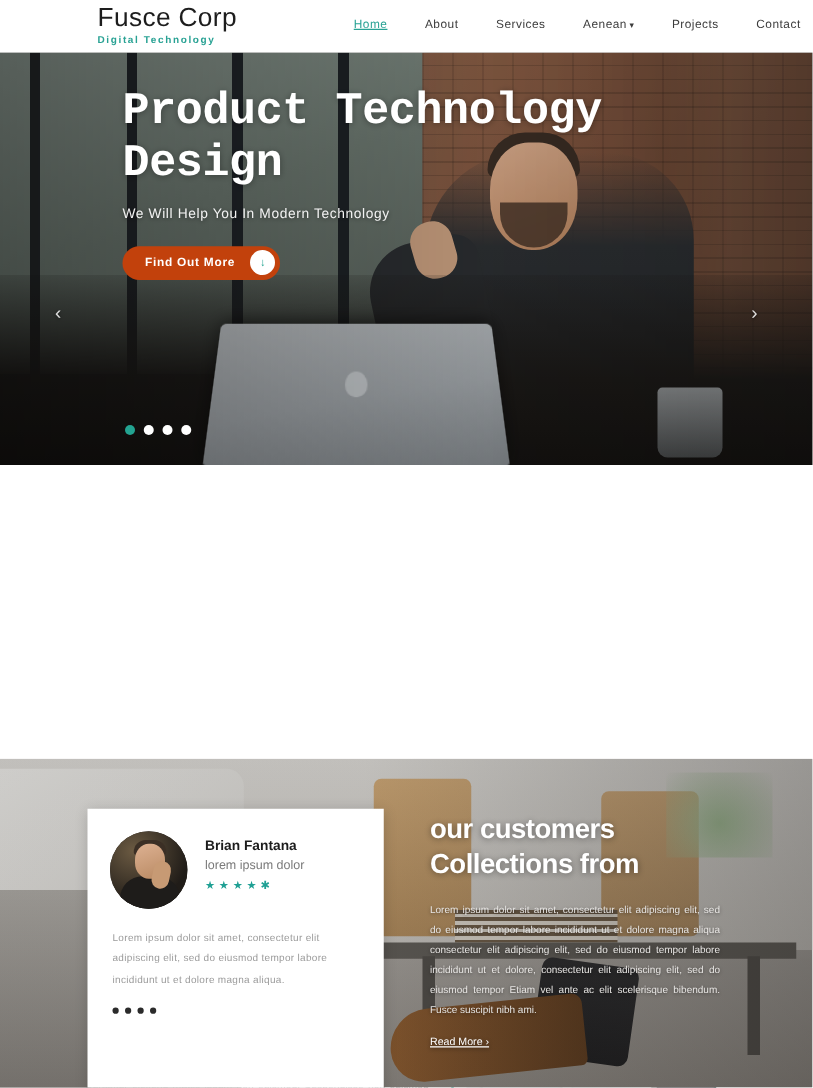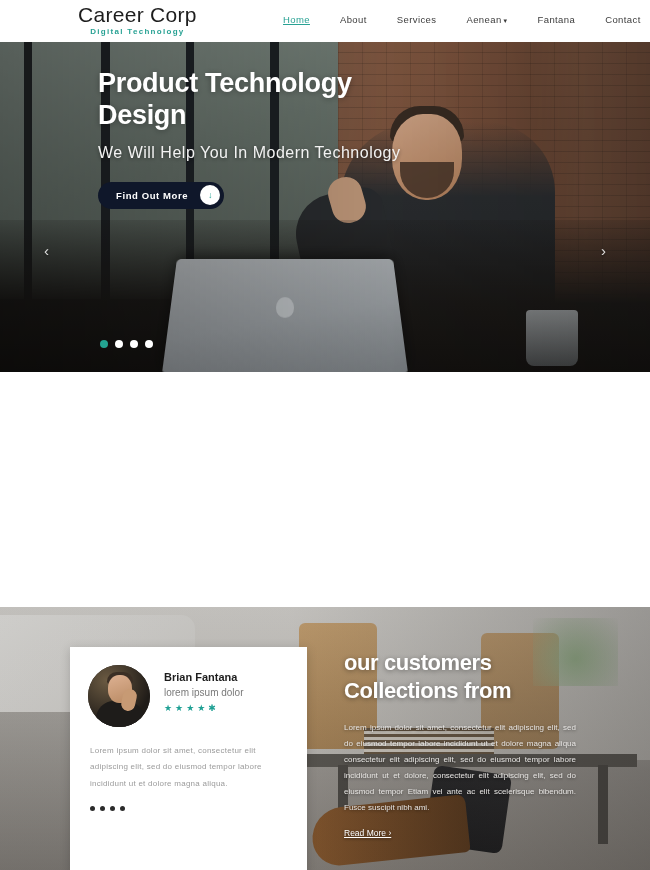--- a/index.html
+++ b/index.html
@@ -26,21 +26,20 @@
     letter-spacing: 0.3px;
     color: #1d1d1d;
     line-height: 1.05;
     font-family: "Liberation Sans", sans-serif;
   }
   .brand-sub {
     font-size: 8px;
     font-weight: bold;
     letter-spacing: 1.3px;
     color: #29a294;
-    text-align: center;
     margin-top: 1px;
   }
   .nav {
     position: absolute;
     left: 268px;
     top: 14px;
     display: flex;
     gap: 0px;
     align-items: center;
   }
@@ -144,39 +143,40 @@
   .hero-overlay {
     position: absolute; inset: 0;
     background: linear-gradient(90deg, rgba(0,0,0,0.38), rgba(0,0,0,0.10) 60%, rgba(0,0,0,0.22));
   }
 
   .hero-content {
     position: absolute; left: 98px; top: 26px; z-index: 4;
     width: 420px;
   }
   .hero-title {
-    font-size: 27px;
+    font-size: 36px;
     font-weight: bold;
     color: #fff;
     line-height: 1.18;
     letter-spacing: -0.3px;
     text-shadow: 0 1px 6px rgba(0,0,0,0.35);
+    font-family: Liberation Mono, monospace;
   }
   .hero-sub {
     margin-top: 12px;
-    font-size: 16px;
+    font-size: 11px;
     color: #f2f2f2;
     letter-spacing: 0.5px;
     text-shadow: 0 1px 4px rgba(0,0,0,0.5);
   }
   .hero-btn {
     margin-top: 20px;
     display: inline-flex;
     align-items: center;
-    background: #0f172a;
+    background: #c2410c;
     border-radius: 999px;
     height: 27px;
     padding-left: 18px;
     padding-right: 4px;
     cursor: pointer;
     border: none;
   }
   .hero-btn-label {
     font-size: 9.5px; font-weight: bold; color: #fff;
     letter-spacing: 0.6px; margin-right: 12px;
@@ -411,29 +411,29 @@
     display: inline-block; margin-top: 12px;
     font-size: 8.5px; color: #fff; text-decoration: underline;
     cursor: pointer; text-shadow: 0 1px 3px rgba(0,0,0,0.5);
   }
 </style>
 </head>
 <body>
 
 <div class="header">
   <div class="brand">
-    <div class="brand-title">Career Corp</div>
+    <div class="brand-title">Fusce Corp</div>
     <div class="brand-sub">Digital Technology</div>
   </div>
   <nav class="nav">
     <a href="#" class="active">Home</a>
     <a href="#">About</a>
     <a href="#">Services</a>
     <a href="#"><span>Aenean</span><span class="caret">▾</span></a>
-    <a href="#">Fantana</a>
+    <a href="#">Projects</a>
     <a href="#">Contact</a>
   </nav>
 </div>
 
 <section class="hero">
   <div class="hero-photo">
     <div class="bg-base"></div>
     <div class="window-frame"></div>
     <div class="brickwall"></div>
     <div class="person"></div>

